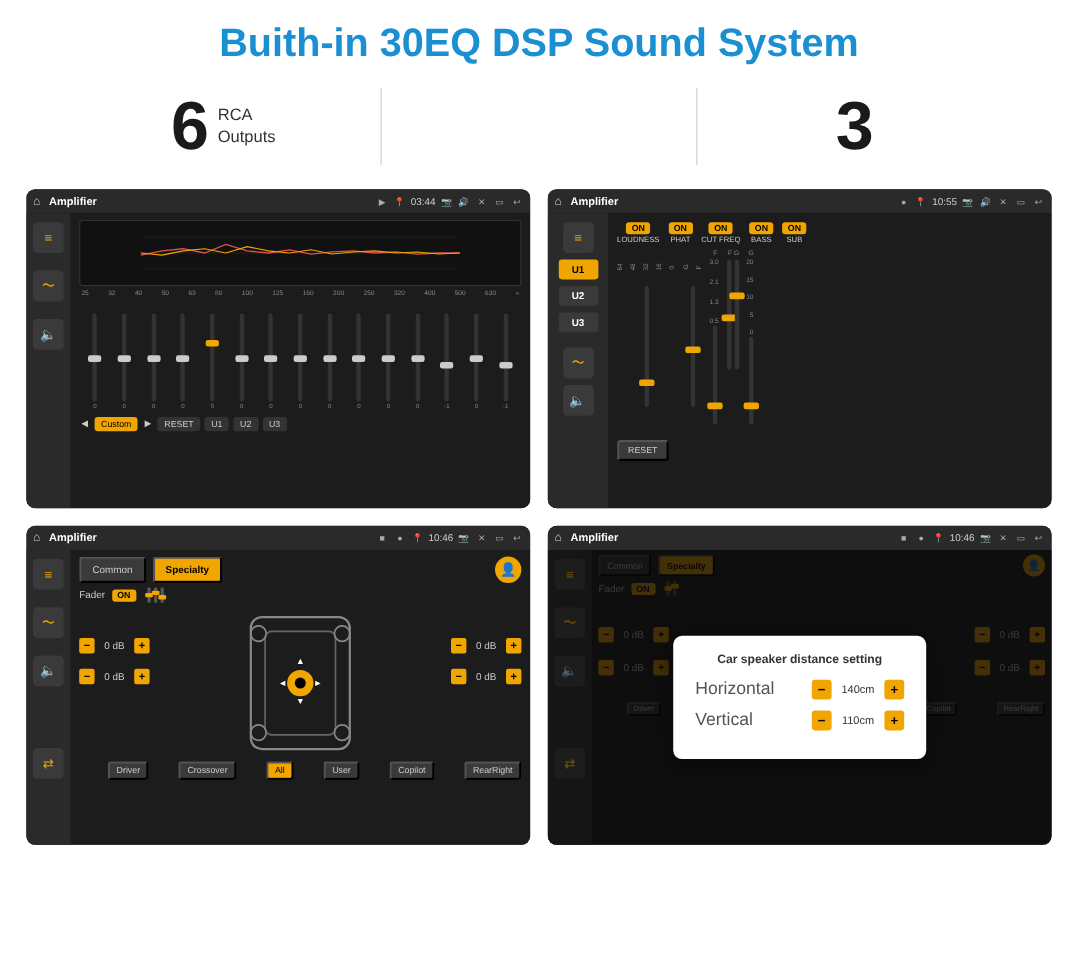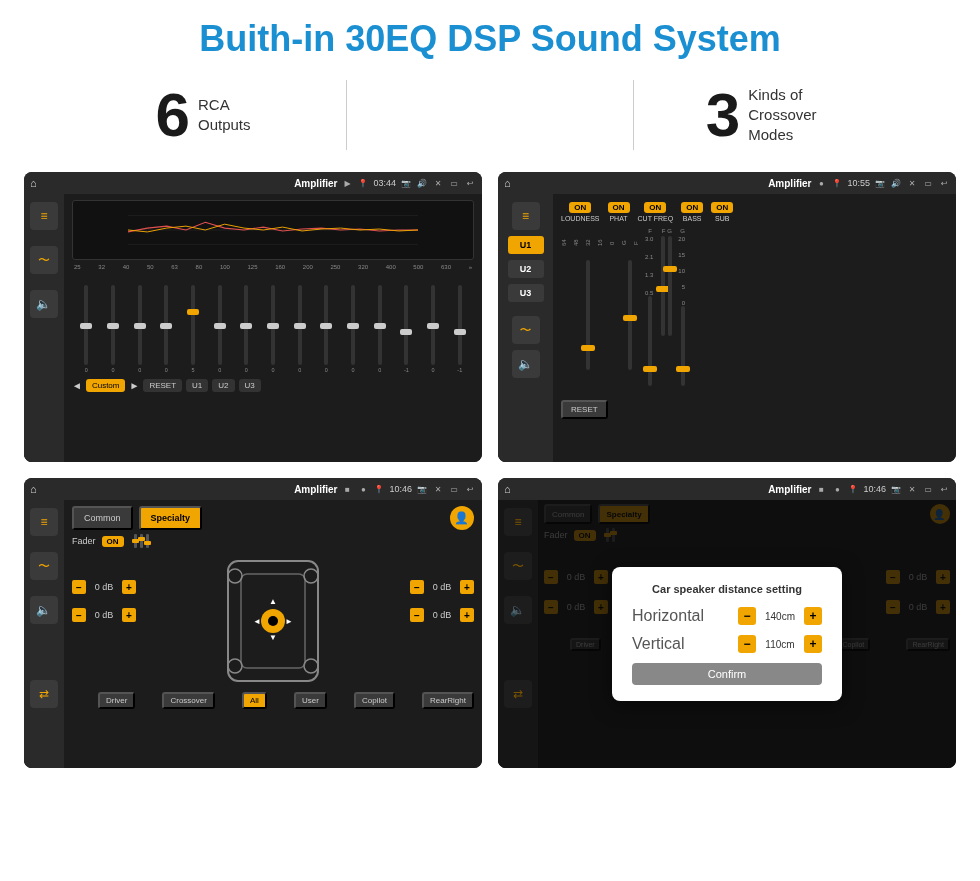--- a/index.html
+++ b/index.html
@@ -76,21 +76,20 @@
       gap: 4px;
       font-size: 9px;
       color: #ccc;
     }
     .status-bar-title {
       font-size: 10px;
       color: #fff;
       font-weight: bold;
       margin-left: 4px;
       flex: 1;
-      text-align: right;
     }
     .status-bar-time {
       font-size: 9px;
       color: #ccc;
     }
     .status-icon {
       width: 12px;
       height: 10px;
       display: inline-flex;
       align-items: center;
@@ -496,21 +495,20 @@
   <div class="stat-item">
     <span class="stat-number">6</span>
     <span class="stat-label">RCA<br>Outputs</span>
   </div>
   <div class="stat-divider"></div>
   <div class="stat-item">
   </div>
   <div class="stat-divider"></div>
   <div class="stat-item">
     <span class="stat-number">3</span>
-    <span class="stat-label">Kinds of<br>Crossover Modes</span>
   </div>
 </div>
 
 <div class="screens-grid">
 
   <div class="screen-card">
     <div class="status-bar">
       <span style="font-size:11px;">⌂</span>
       <span class="status-bar-title">Amplifier</span>
       <span class="status-icon">▶</span>
@@ -968,19 +966,18 @@
             </div>
           </div>
           <div class="dialog-row">
             <span class="dialog-label">Vertical</span>
             <div class="dialog-control">
               <div class="dialog-minus">−</div>
               <span class="dialog-value">110cm</span>
               <div class="dialog-plus">+</div>
             </div>
           </div>
-          <div class="dialog-confirm-btn">Confirm</div>
         </div>
       </div>
     </div>
   </div>
 
 </div>
 
 </body></html>

